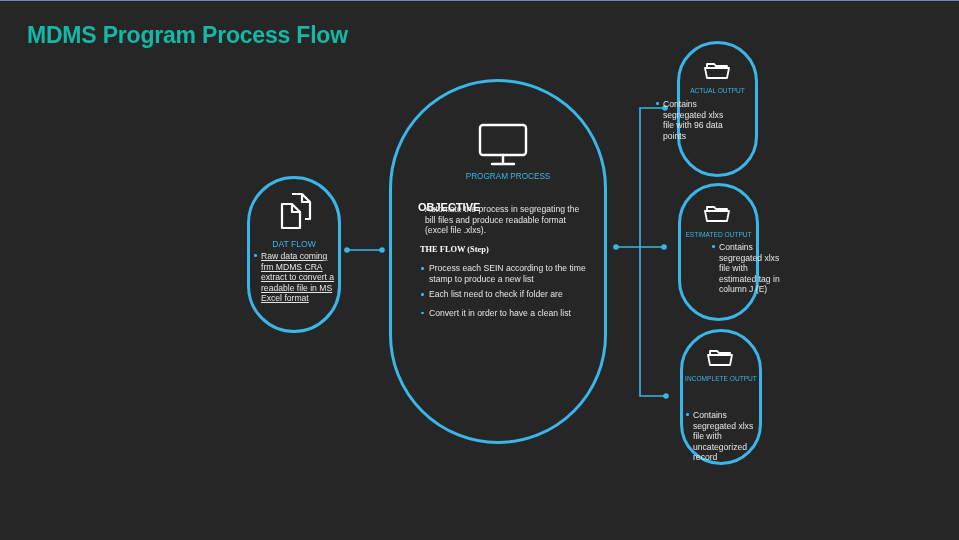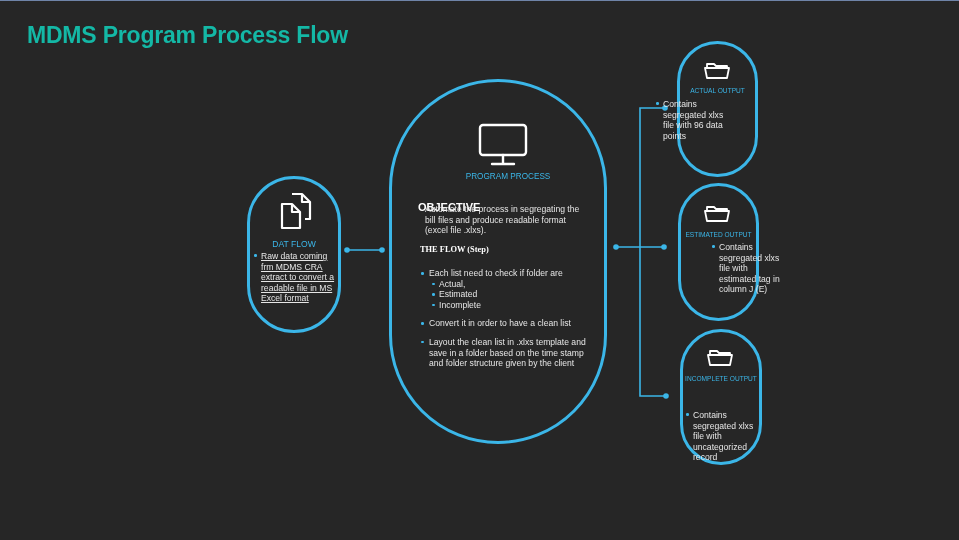--- a/index.html
+++ b/index.html
@@ -118,31 +118,26 @@
   </svg>
 </div>
 <div class="heading" style="left:448px; top:172px; width:120px; font-size:8.2px;">PROGRAM PROCESS</div>
 
 <div class="text bold-label" style="left:418px; top:202px; font-size:11px;">OBJECTIVE</div>
 <div class="text" style="left:425px; top:204px; width:165px;">Automate the process in segregating the bill files and produce readable format (excel file .xlxs).</div>
 
 <div class="text bold-label" style="left:420px; top:245px; font-size:8.4px;font-family:Liberation Serif, serif;">THE FLOW (Step)</div>
 
 <div class="text" style="left:420px; top:263px; width:170px;">
+  <div class="bullet">Process  each SEIN according  to the time stamp to produce a new list</div>
   <div style="height:5px;"></div>
   <div class="bullet">Each list need to check  if  folder  are</div>
-  <div style="padding-left:12px;">
-    <div class="sub-bullet">Actual,</div>
-    <div class="sub-bullet">Estimated</div>
-    <div class="sub-bullet">Incomplete</div>
-  </div>
   <div style="height:8px;"></div>
   <div class="bullet">Convert it in order to have a clean list</div>
   <div style="height:8px;"></div>
-  <div class="bullet">Layout  the clean list in .xlxs template and save in a folder based on the time stamp and folder structure given by the client</div>
 </div>
 
 <div class="capsule cap-actual"></div>
 <div class="icon" style="left:704px; top:62px;">
   <svg width="26" height="18" viewBox="0 0 26 18" fill="none" stroke="#ffffff" stroke-width="1.8" stroke-linejoin="round">
     <path d="M3 6 V2 H10 L12 4 H23 V6"></path>
     <path d="M1 6 H25 L23 16 H3 Z"></path>
   </svg>
 </div>
 <div class="heading" style="left:680px; top:87px; width:75px; font-size:6.6px;">ACTUAL OUTPUT</div>

